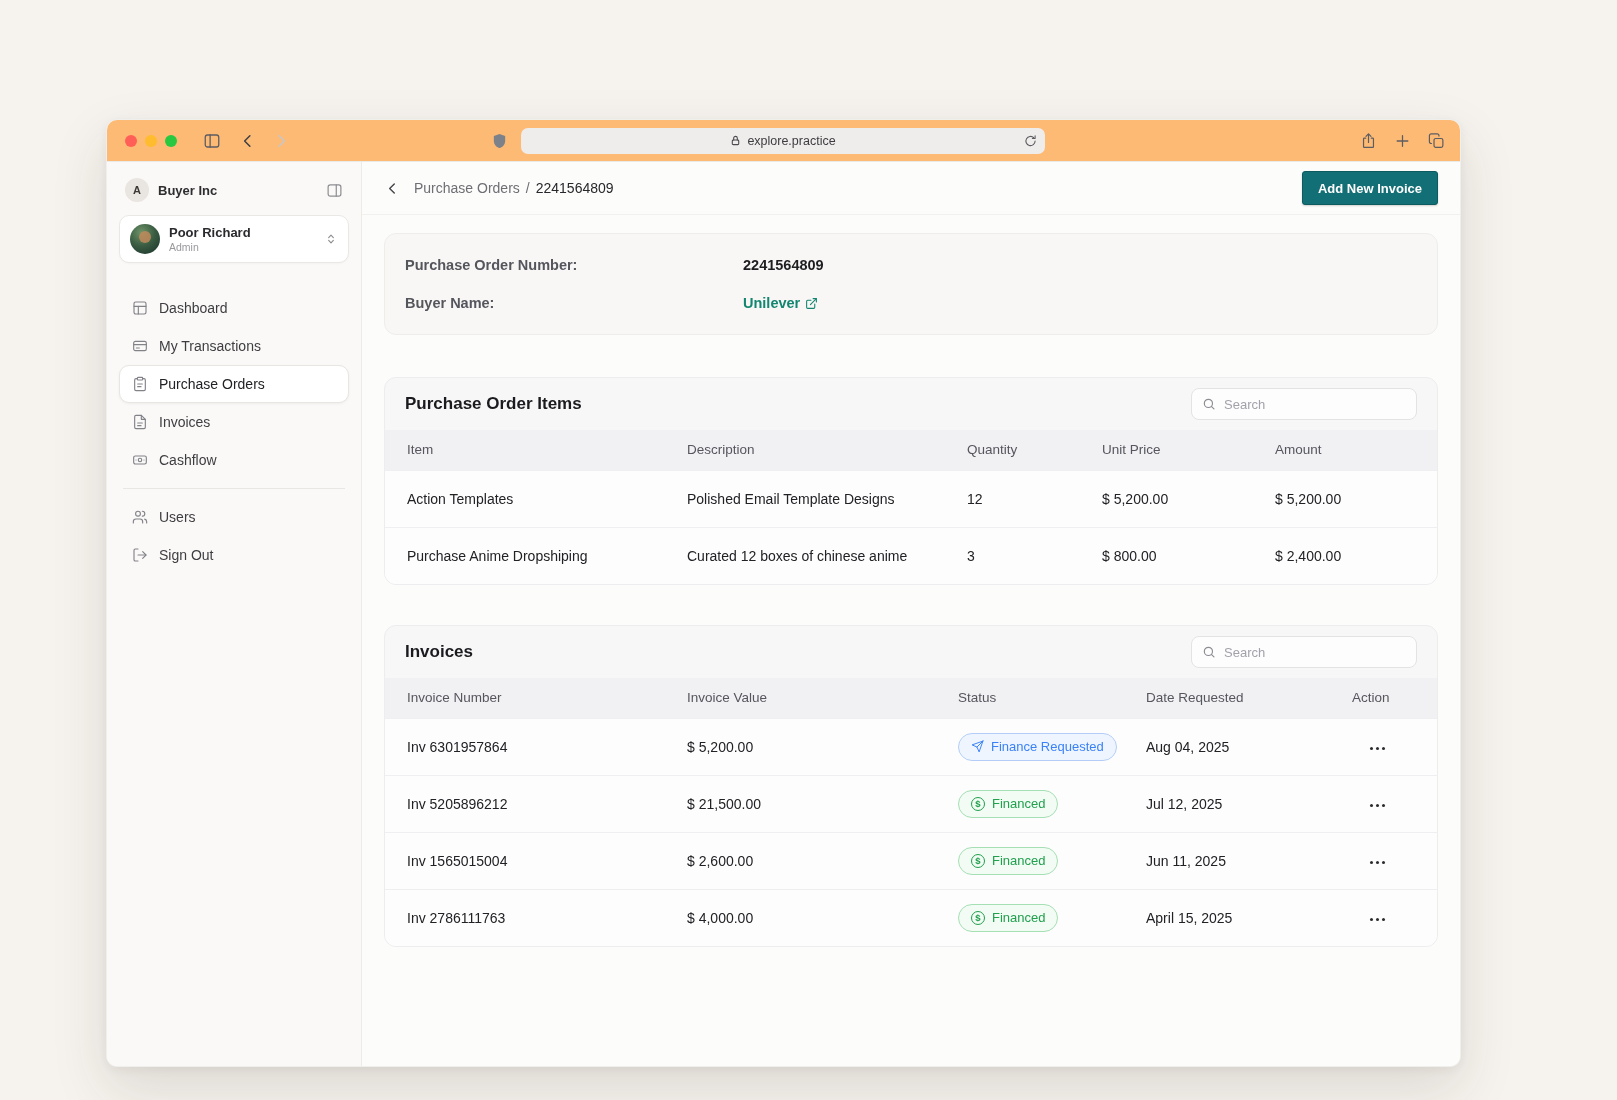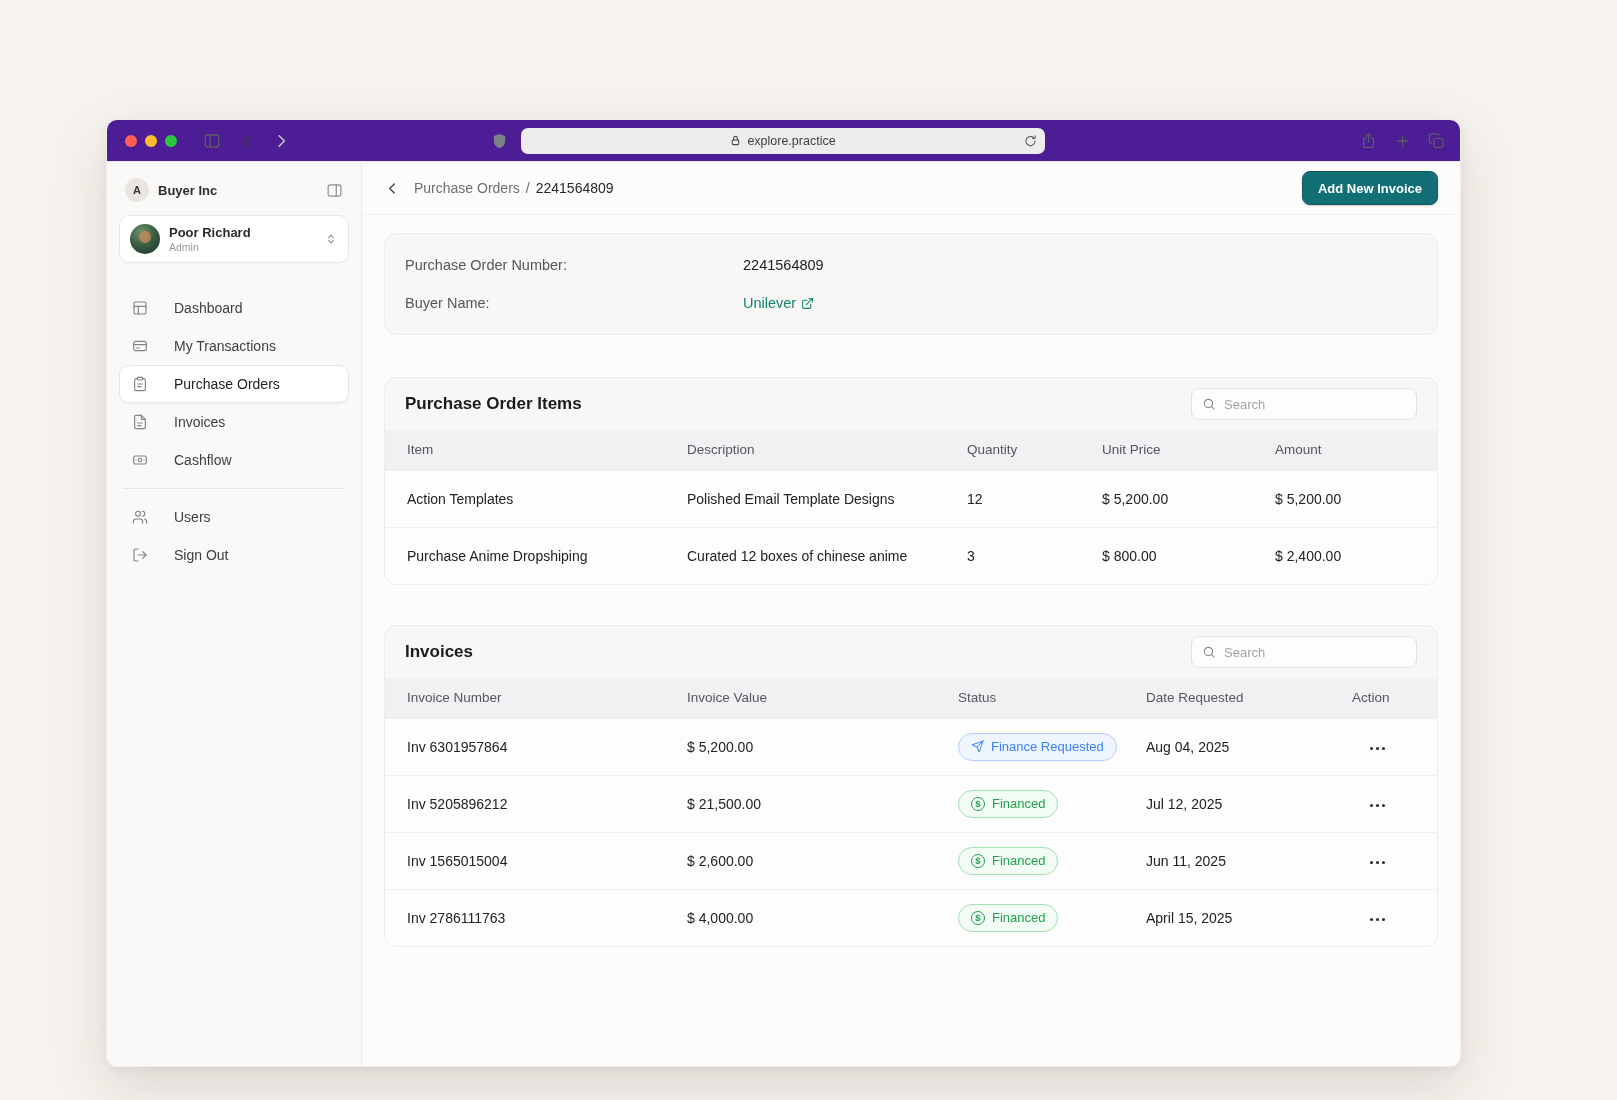--- a/index.html
+++ b/index.html
@@ -17,21 +17,21 @@
     position:absolute; left:106px; top:119px; width:1355px; height:948px;
     background:#fcfcfb; border-radius:11px; overflow:hidden;
     border:1px solid rgba(0,0,0,.05);
     box-shadow:0 22px 55px rgba(45,38,25,.13), 0 3px 10px rgba(45,38,25,.06);
     display:flex; flex-direction:column;
   }
 
   
   .toolbar {
     position:relative; flex:0 0 42px; height:42px;
-    background:#4c1d95; border-bottom:1px solid #eceae7;
+    background:#fdba74; border-bottom:1px solid #eceae7;
   }
   .tool-abs { position:absolute; top:50%; transform:translateY(-50%); }
   .traffic { left:18px; display:flex; gap:8px; }
   .light { width:12px; height:12px; border-radius:50%; }
   .light.red { background:#ff5f57; }
   .light.yellow { background:#febc2e; }
   .light.green { background:#28c840; }
   .tool-icon { color:#5c5c61; display:flex; align-items:center; justify-content:center; }
   .tool-icon.dim { color:#c7c7cb; }
   .tool-icon.dark { color:#3e3e43; }
@@ -71,21 +71,21 @@
     content:""; position:absolute; left:9px; top:7px; width:12px; height:12px;
     border-radius:50%; background:#c08a5a; opacity:.85;
   }
   .user-meta { flex:1; min-width:0; }
   .user-name { font-size:13px; font-weight:600; color:#2b2b2f; line-height:1.25; }
   .user-role { font-size:10.5px; color:#99999e; }
   .updown { color:#8e8e93; display:flex; }
 
   .nav { margin-top:26px; display:flex; flex-direction:column; }
   .nav-item {
-    height:38px; display:flex; align-items:center; gap:26px; padding:0 12px;
+    height:38px; display:flex; align-items:center; gap:11px; padding:0 12px;
     border-radius:10px; font-size:14px; color:#3e3e42; border:1px solid transparent;
     cursor:pointer;
   }
   .nav-item .nicon { color:#828289; display:flex; }
   .nav-item.active {
     background:#fff; border-color:#e8e6e2; color:#222226; font-weight:500;
     box-shadow:0 1px 3px rgba(0,0,0,.05);
   }
   .nav-div { border-top:1px solid #e9e7e3; margin:9px 4px; }
 
@@ -96,29 +96,29 @@
     padding:0 22px; gap:13px; border-bottom:1px solid #f2f1ee;
   }
   .back-btn { color:#47474c; display:flex; cursor:pointer; }
   .crumb { display:flex; gap:6px; font-size:14px; align-items:center; }
   .crumb-parent { color:#6e6e74; }
   .crumb-sep { color:#6e6e74; }
   .crumb-current { color:#28282c; }
   .add-btn {
     margin-left:auto; background:#136f76; border:1px solid #0d5a61; color:#fff;
     font-family:inherit; font-size:13px; font-weight:600; padding:0 15px; height:34px;
-    border-radius:8px; cursor:pointer; box-shadow:0 1px 2px rgba(0,0,0,.18);
+    border-radius:3px; cursor:pointer; box-shadow:0 1px 2px rgba(0,0,0,.18);
   }
 
   .content { flex:1; padding:18px 22px 26px; overflow:hidden; }
 
   .info-card {
     background:#f8f7f6; border:1px solid #eeedea; border-radius:12px; padding:12px 20px;
   }
-  .info-row { height:38px; display:flex; align-items:center; font-size:14.5px; }
+  .info-row { height:38px; display:flex; align-items:center; font-size:14.5px;font-weight:bold; }
   .info-label { width:338px; color:#55555c; }
   .info-value { color:#1e1e22; }
   .buyer-link {
     color:#12866f; text-decoration:none; display:inline-flex; align-items:center; gap:5px;
     cursor:pointer;
   }
 
   .card {
     background:#f8f7f8; border:1px solid #edecee; border-radius:12px; overflow:hidden;
   }

